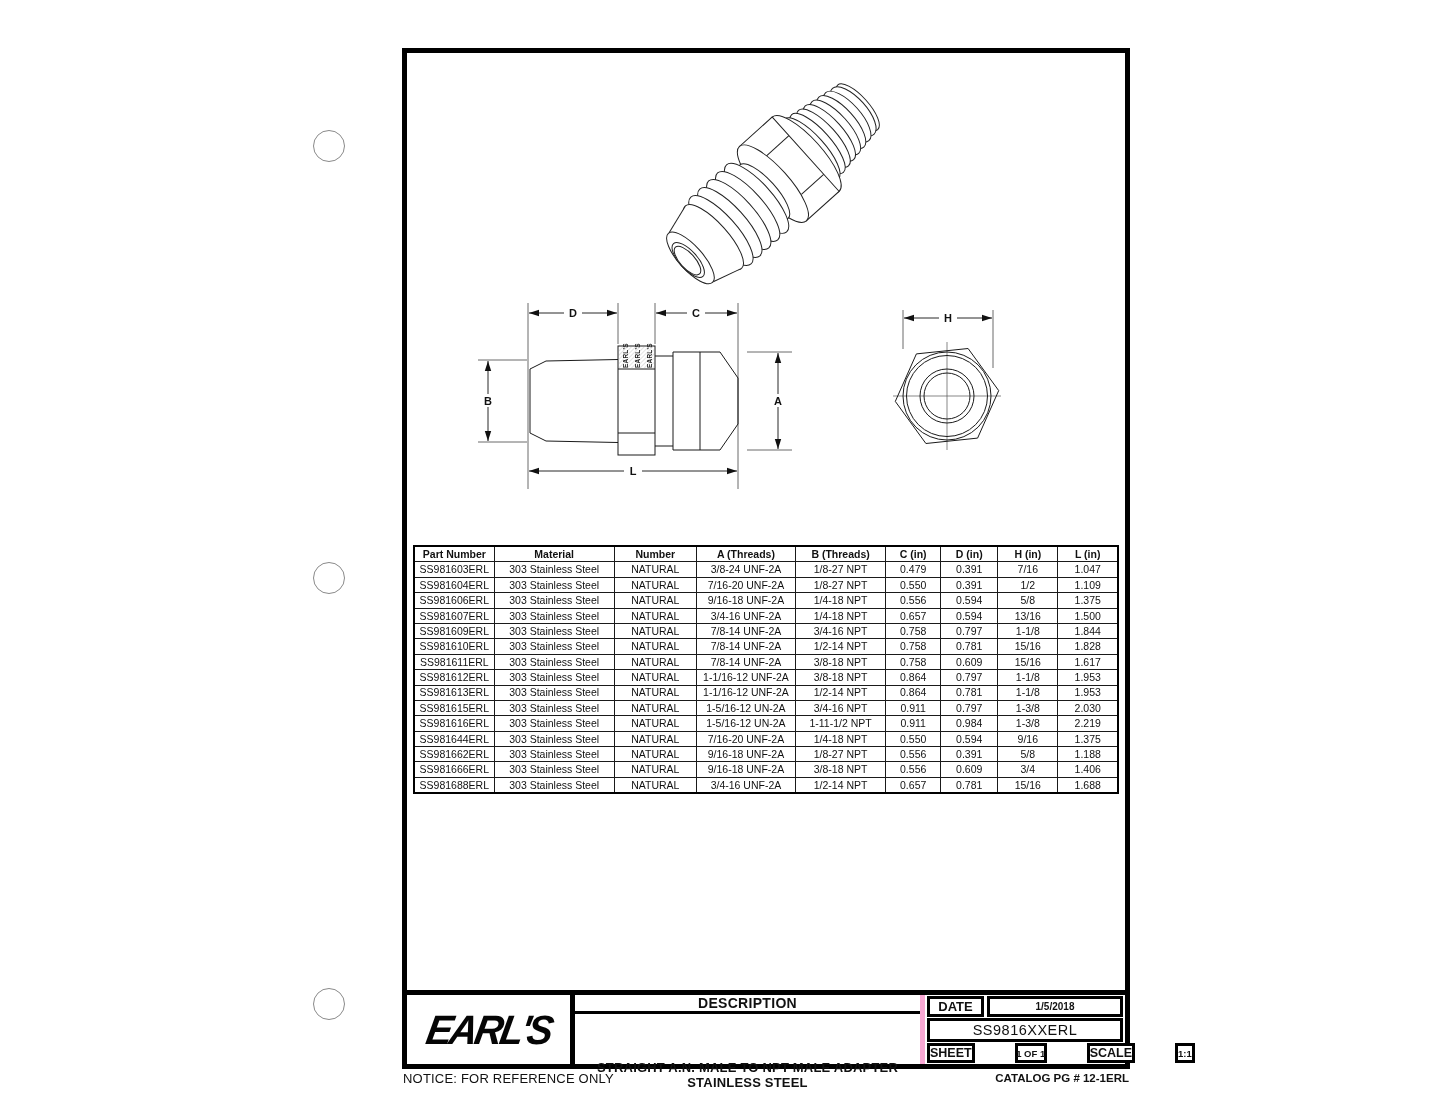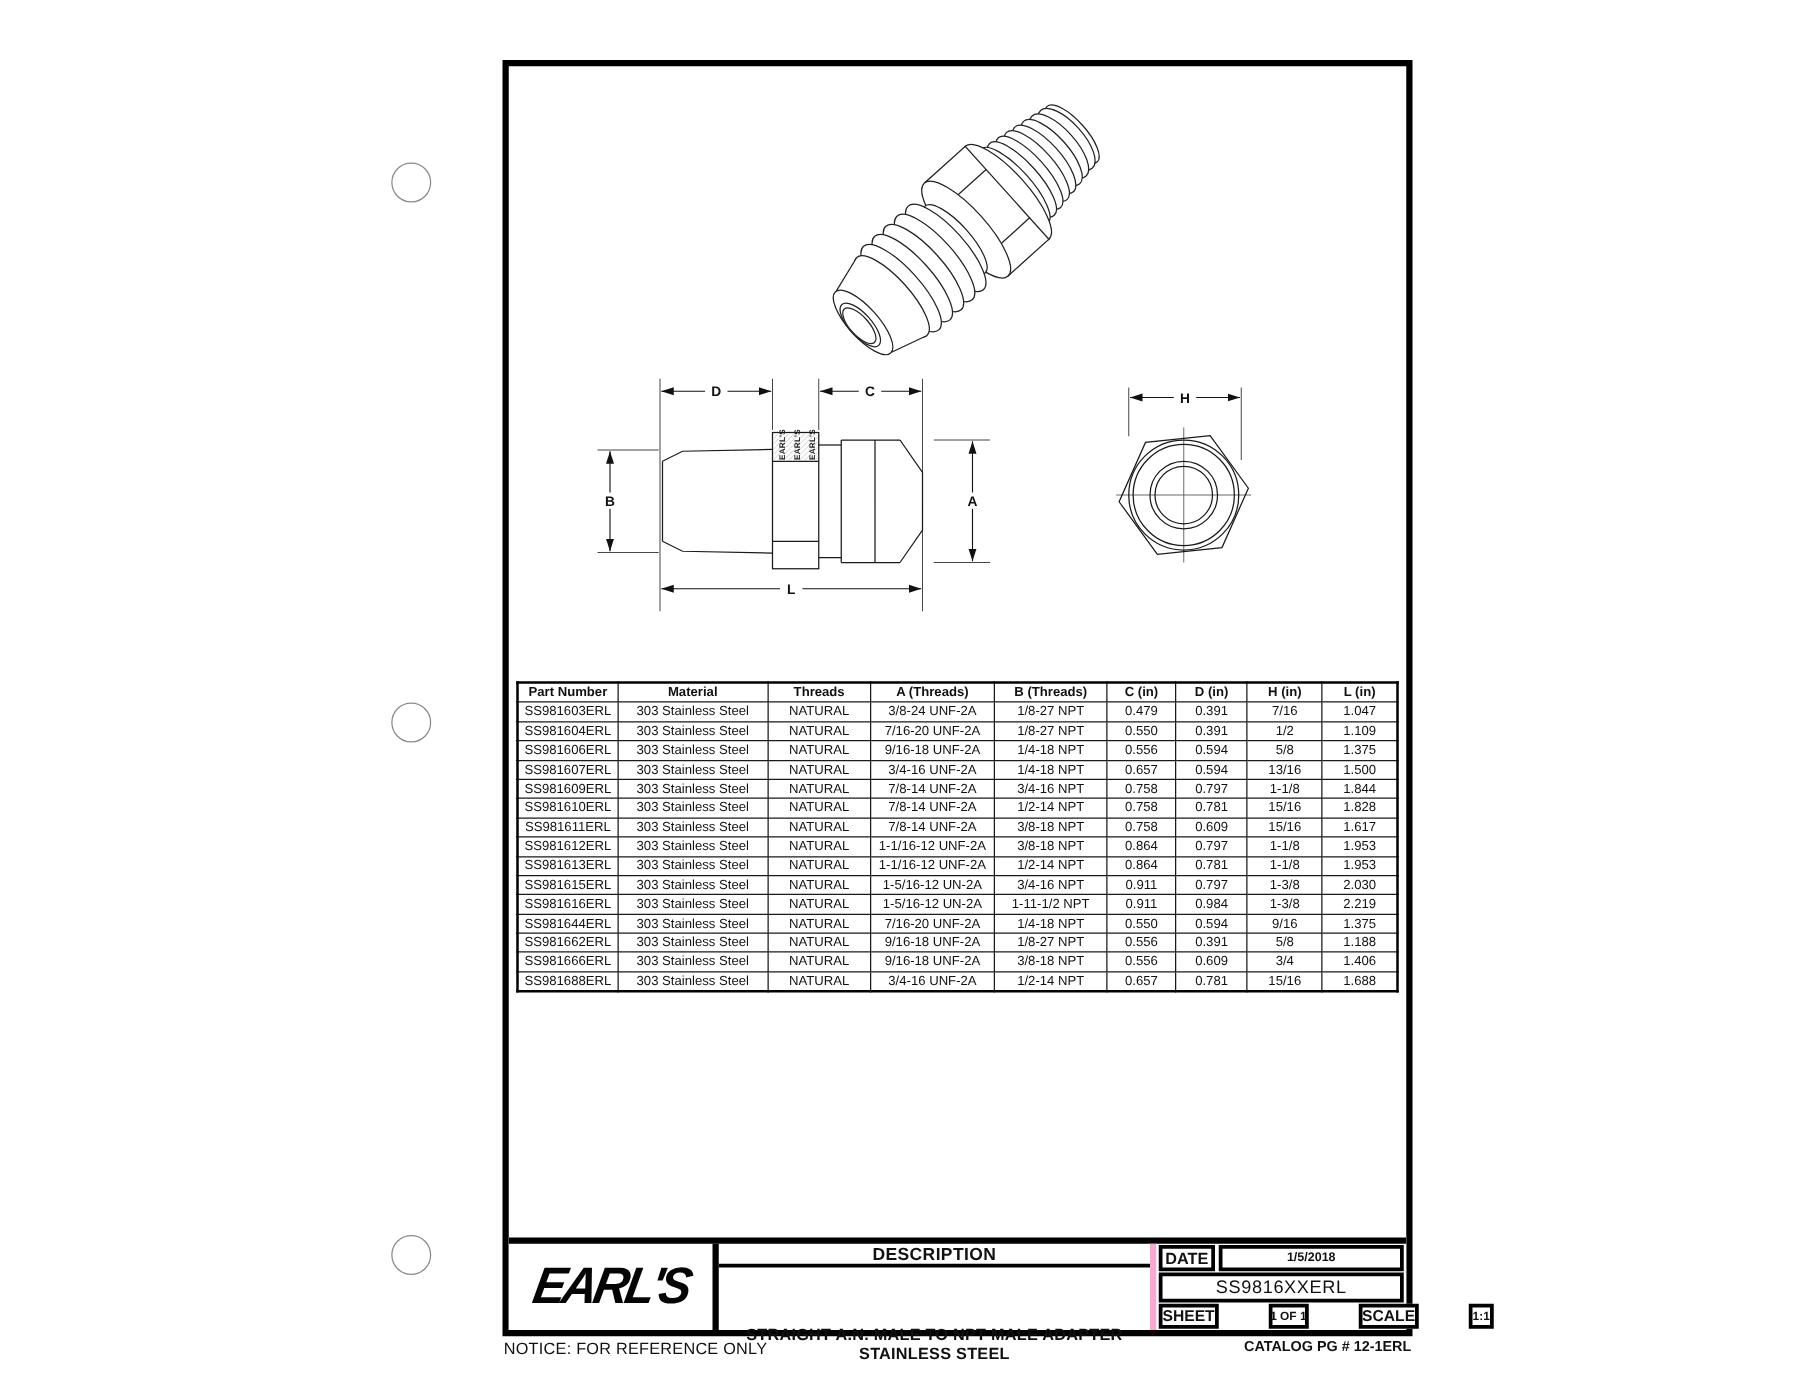--- a/index.html
+++ b/index.html
@@ -51,21 +51,21 @@
   .tb-desc-line{font-size:13px;font-weight:bold;letter-spacing:0.2px;}
   .tb-right-cell{width:200px;display:flex;flex-direction:column;padding:1px 2px;box-sizing:border-box;}
   .tb-row{display:flex;gap:3px;}
   .tb-row1{height:21px;}
   .tb-row2{height:27px;margin:1px 0;}
   .tb-row3{height:20px;gap:40px;}
   .tb-box{
     border:3px solid #000;box-sizing:border-box;display:flex;align-items:center;justify-content:center;
     background:#fff;white-space:nowrap;
   }
-  .tb-date-label{width:45px;font-size:13px;font-weight:bold;}
+  .tb-date-label{width:57px;font-size:13px;font-weight:bold;}
   .tb-date-value{flex:1;font-size:10px;font-weight:bold;}
   .tb-part{flex:1;font-size:14.5px;letter-spacing:0.5px;}
   .tb-sheet-label{width:55px;font-size:12.5px;font-weight:bold;}
   .tb-sheet-value{width:32px;font-size:9.5px;font-weight:bold;}
   .tb-scale-label{width:53px;font-size:12.5px;font-weight:bold;}
   .tb-scale-value{width:31px;font-size:9.5px;font-weight:bold;}
   
   .notice{position:absolute;left:403px;top:1071px;font-size:13px;font-weight:normal;letter-spacing:0.2px;}
   .catalog{position:absolute;right:316px;top:1072px;font-size:11.5px;font-weight:bold;}
 </style>
@@ -210,21 +210,21 @@
         <col style="width:90px">
         <col style="width:55px">
       <col style="width:57px">
         <col style="width:60px">
         <col style="width:60px">
     </colgroup>
     <thead>
       <tr>
           <th>Part Number</th>
           <th>Material</th>
-          <th>Threads</th>
+          <th>Number</th>
           <th>A (Threads)</th>
           <th>B (Threads)</th>
           <th>C (in)</th>
           <th>D (in)</th>
           <th>H (in)</th>
           <th>L (in)</th>
         </tr>
     </thead>
     <tbody>
         <tr>

